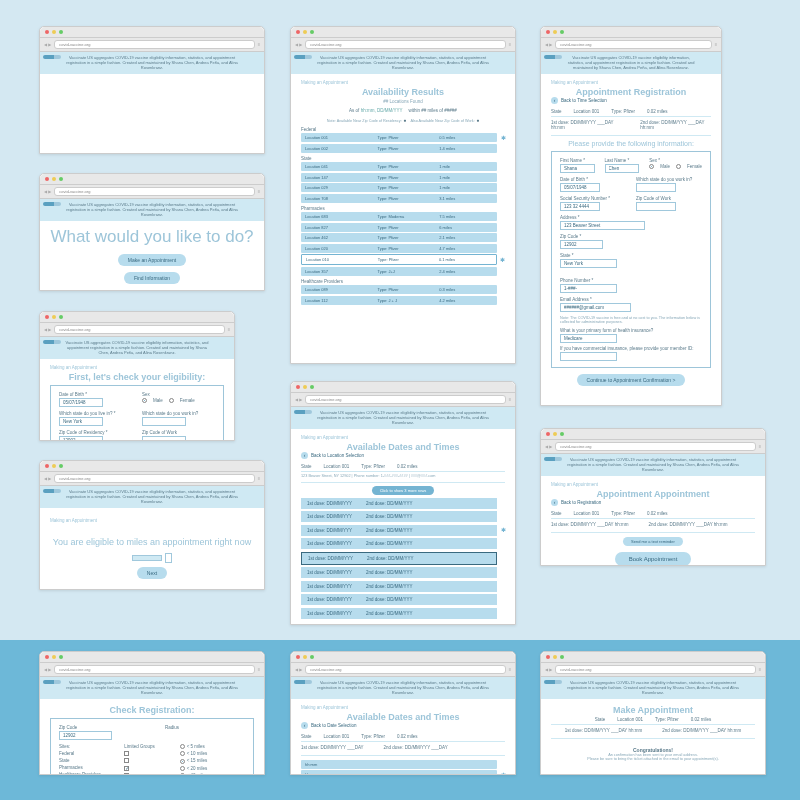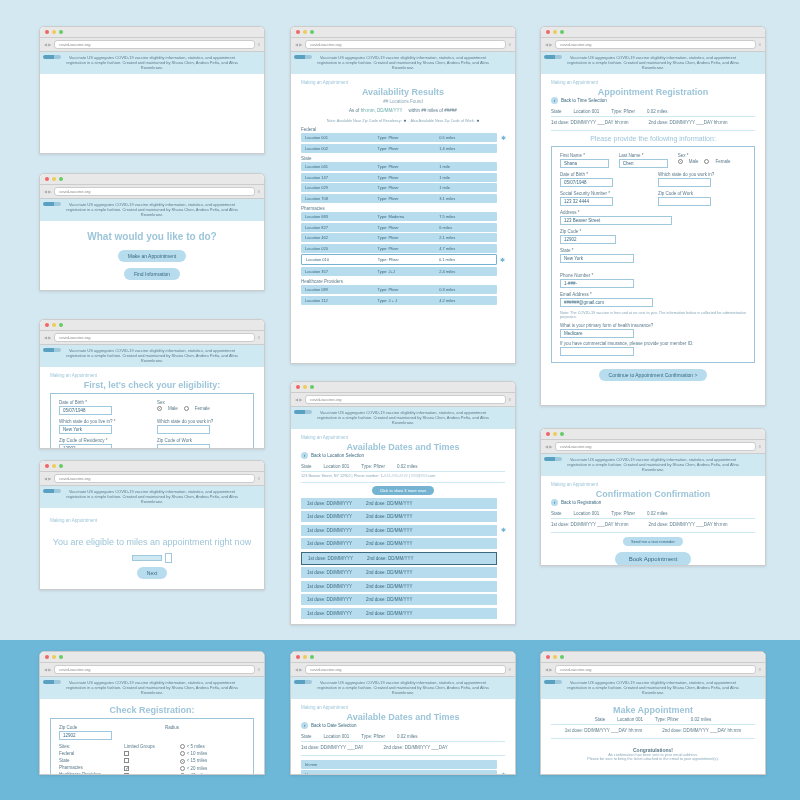--- a/index.html
+++ b/index.html
@@ -15,21 +15,21 @@
   .addr { display:flex; align-items:center; gap:3px; padding:2px 4px; background:#e8e8e8; border-bottom:1px solid #ccc; font-size:4px; color:#888; }
   .addr .arrow{color:#aaa;}
   .addr .bar{ flex:1; background:#fff; border:1px solid #ccc; border-radius:3px; padding:1px 4px; white-space:nowrap; overflow:hidden; }
   .banner { background:#cfe9f3; font-size:4px; color:#5a7a8a; padding:3px 5px; text-align:center; line-height:1.3; position:relative; }
   .logo { position:absolute; left:3px; top:3px; width:18px; height:4px; background:linear-gradient(90deg,#5aa0c0,#5aa0c0 60%,#a0c8dc 60%); border-radius:2px; }
   .banner.with-logo{text-align:center;padding-left:24px;padding-right:24px;}
   .content { flex:1; padding:6px 10px; font-size:5px; color:#5a7a8a; overflow:hidden; }
   .content.center { display:flex; flex-direction:column; align-items:center; justify-content:center; text-align:center; }
 
   .h-welcome { font-size:24px; color:#a0c8dc; font-weight:300; letter-spacing:1px; }
-  .h-q  { font-size:10px; color:#9dc5d9; font-weight:700; }
+  .h-q  { font-size:17px; color:#9dc5d9; font-weight:400; }
   .h-sec { font-size:9px; color:#9dc5d9; font-weight:700; text-align:center; }
   .h-mini { font-size:5px; color:#5a7a8a; }
   .sub { font-size:4.5px; color:#88a8b8; }
 
   .pill { display:inline-block; background:#b7dced; color:#3a6a80; font-size:5px; padding:3px 10px; border-radius:10px; cursor:pointer; }
   .pill.lg { font-size:6px; padding:4px 14px; }
   .pill.dk { background:#74b4d2; color:#fff; }
 
   .breadcrumb { font-size:4.5px; color:#9dc5d9; margin-bottom:2px; }
   .form-box { border:1px solid #9dc5d9; padding:6px 8px; }
@@ -111,21 +111,21 @@
   <div class="banner with-logo"><span class="logo"></span><span>Vaccinate US aggregates COVID-19 vaccine eligibility information, statistics, and appointment registration in a simple fashion. Created and maintained by Shana Chen, Andrea Peña, and Alina Rosenkranz.</span></div>
   <div class="content center">
     <div class="h-q">What would you like to do?</div>
     <div style="height:8px"></div>
     <span class="pill">Make an Appointment</span>
     <div style="height:6px"></div>
     <span class="pill">Find Information</span>
   </div>
 </div>
 
-<div class="win" style="left:39px;top:319px;width:226px;height:130px;">
+<div class="win" style="left:39px;top:311px;width:196px;height:130px;">
   <div class="chrome">
       <div class="dots">
         <span class="dot d1"></span>
         <span class="dot d2"></span>
         <span class="dot d3"></span>
       </div>
   <div class="addr">
         <span class="arrow">◀ ▶</span>
         <span class="bar">covid-vaccine.org</span>
         <span>≡</span>
@@ -296,21 +296,21 @@
         </div>
         <div class="loc-bar">
           <span class="s1">Location 112</span>
           <span class="s2">Type: J + J</span>
           <span class="s3">4.2 miles</span>
         </div>
       </div>
   </div>
 </div>
 
-<div class="win" style="left:540px;top:26px;width:226px;height:380px;">
+<div class="win" style="left:540px;top:26px;width:182px;height:380px;">
   <div class="chrome">
       <div class="dots">
         <span class="dot d1"></span>
         <span class="dot d2"></span>
         <span class="dot d3"></span>
       </div>
   <div class="addr">
         <span class="arrow">◀ ▶</span>
         <span class="bar">covid-vaccine.org</span>
         <span>≡</span>
@@ -497,21 +497,21 @@
       </div>
   <div class="addr">
         <span class="arrow">◀ ▶</span>
         <span class="bar">covid-vaccine.org</span>
         <span>≡</span>
       </div>
     </div>
   <div class="banner with-logo"><span class="logo"></span><span>Vaccinate US aggregates COVID-19 vaccine eligibility information, statistics, and appointment registration in a simple fashion. Created and maintained by Shana Chen, Andrea Peña, and Alina Rosenkranz.</span></div>
   <div class="content">
     <div class="breadcrumb">Making an Appointment</div>
-    <div class="h-sec">Confirmation Confirmation</div>
+    <div class="h-sec">Appointment Appointment</div>
     <div class="back-link">
         <span class="back-circle">‹</span>
         <span>Back to Registration</span>
       </div>
     <div class="summary-line">
         <span>State</span>
         <span>Location 001</span>
         <span>Type: Pfizer</span>
         <span>0.02 miles</span>
       </div>

